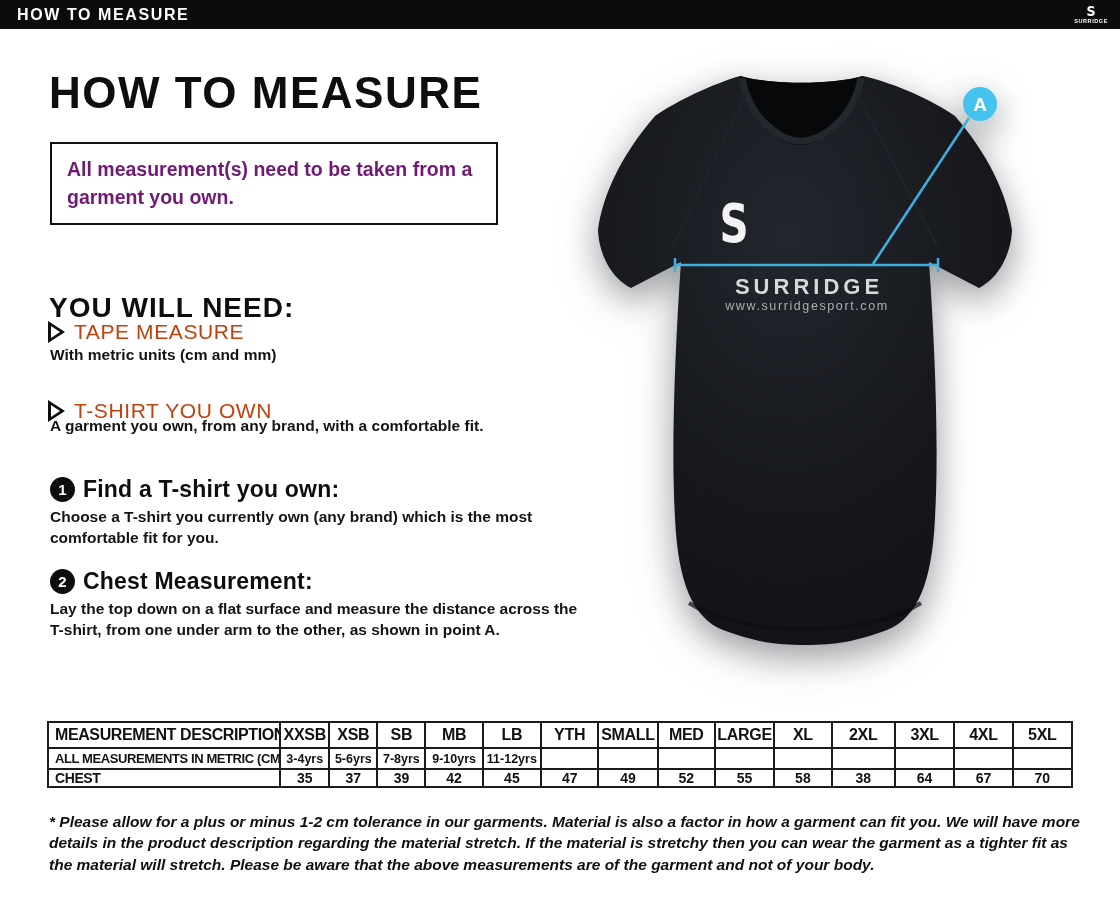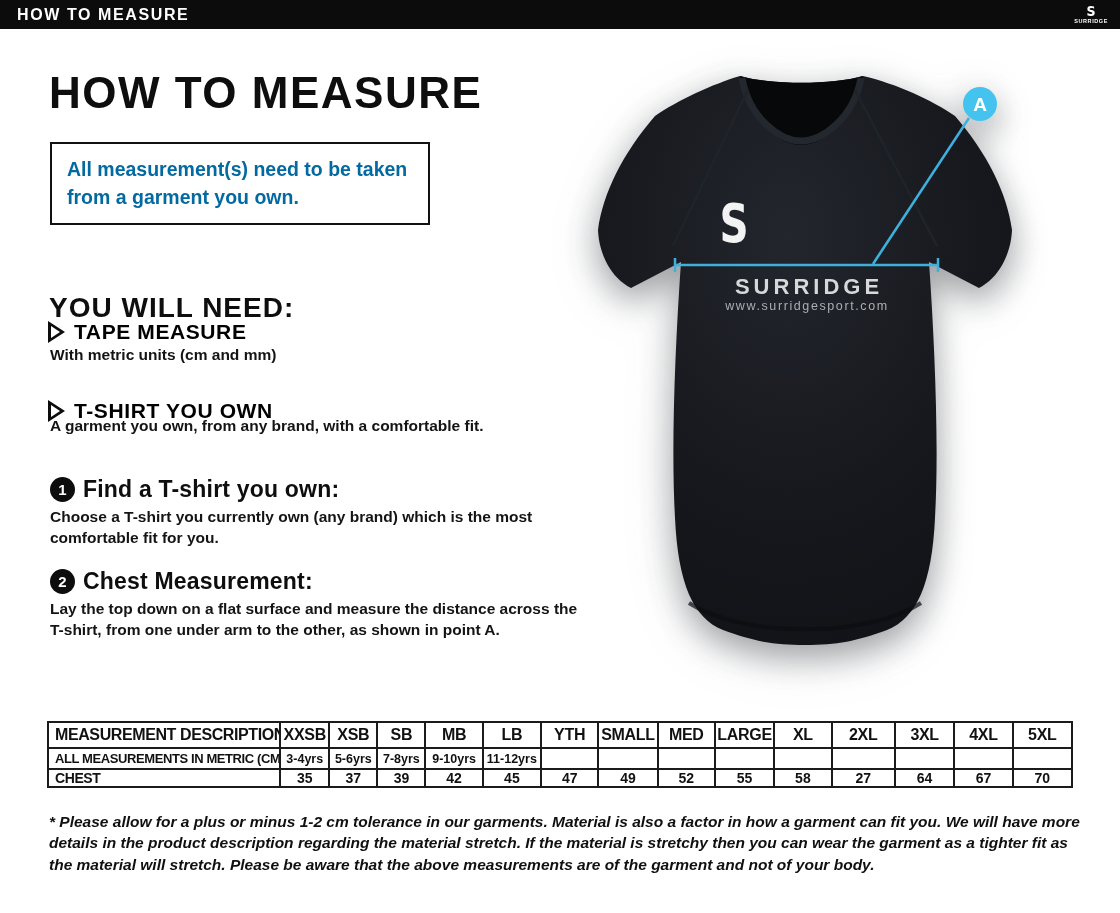--- a/index.html
+++ b/index.html
@@ -10,30 +10,30 @@
   
   .topbar { position:absolute; left:0; top:0; width:1120px; height:29px; background:#0c0c0c;
             display:flex; align-items:center; justify-content:space-between; padding:0 6px 0 17px; }
   .topbar-title { color:#fff; font-size:16px; font-weight:bold; letter-spacing:1.6px; }
   .topbar-logo { display:flex; flex-direction:column; align-items:center; line-height:1; padding-right:6px; }
   .topbar-logo .s { color:#fff; font-family:"DejaVu Sans",sans-serif; font-weight:bold; font-size:14px; transform:scaleX(.9); }
   .topbar-logo .word { color:#fff; font-size:5.5px; font-weight:bold; letter-spacing:.6px; margin-top:1px; }
 
   
   .h1 { position:absolute; left:49px; top:68px; font-size:44px; font-weight:800; letter-spacing:1.5px; color:#0e0e0e; }
-  .notice { position:absolute; left:50px; top:142px; width:380px; border:2px solid #111; padding:12px 15px;
-            font-size:19.5px; font-weight:bold; line-height:1.42; color:#0369a1; }
+  .notice { position:absolute; left:50px; top:142px; width:448px; border:2px solid #111; padding:12px 15px;
+            font-size:19.5px; font-weight:bold; line-height:1.42; color:#701a75; }
   .h2 { position:absolute; left:49px; top:253px; font-size:28px; font-weight:800; letter-spacing:1px; color:#0e0e0e;margin-top:39px; }
 
   .need-item .title-row { position:absolute; display:flex; align-items:center; gap:9px; }
   .tri { width:0; height:0; border-top:11px solid transparent; border-bottom:11px solid transparent;
          border-left:17px solid #0d0d0d; position:relative; }
   .tri::after { content:""; position:absolute; left:-14px; top:-6px; width:0; height:0;
                 border-top:6px solid transparent; border-bottom:6px solid transparent; border-left:9px solid #fff; }
-  .need-title { font-size:21px; font-weight:700; letter-spacing:.6px; color:#000000; }
+  .need-title { font-size:21px; font-weight:400; letter-spacing:.6px; color:#c2410c; }
   .sub { position:absolute; left:50px; font-size:15.5px; font-weight:bold; color:#141414; }
 
   .step-row { position:absolute; left:50px; display:flex; align-items:center; gap:8px; }
   .step-badge { width:25px; height:25px; border-radius:50%; background:#0d0d0d; color:#fff;
                 display:flex; align-items:center; justify-content:center; font-size:15px; font-weight:bold; flex:0 0 25px; }
   .step-title { font-size:23px; font-weight:800; color:#0e0e0e; letter-spacing:.2px; }
   .step-desc { position:absolute; left:50px; width:530px; font-size:15.5px; font-weight:bold; line-height:1.35; color:#141414; }
 
   .size-chart-head { position:absolute; left:49px; top:665px; display:flex; align-items:baseline; gap:10px; }
   .size-chart-title { font-size:31px; font-weight:800; letter-spacing:1px; color:#0e0e0e; }
@@ -168,21 +168,21 @@
           <td>35</td>
           <td>37</td>
           <td>39</td>
           <td>42</td>
           <td>45</td>
           <td>47</td>
           <td>49</td>
           <td>52</td>
           <td>55</td>
           <td>58</td>
-          <td>27</td>
+          <td>38</td>
           <td>64</td>
           <td>67</td>
           <td>70</td>
         </tr>
       </tbody>
   </table>
 
   <div class="footnote">* Please allow for a plus or minus 1-2 cm tolerance in our garments. Material is also a factor in how a garment can fit you. We will have more details in the product description regarding the material stretch.  If the material is stretchy then you can wear the garment as a tighter fit as the material will stretch.  Please be aware that the above measurements are of the garment and not of your body.</div>
 
   <div class="shirt-wrap">

